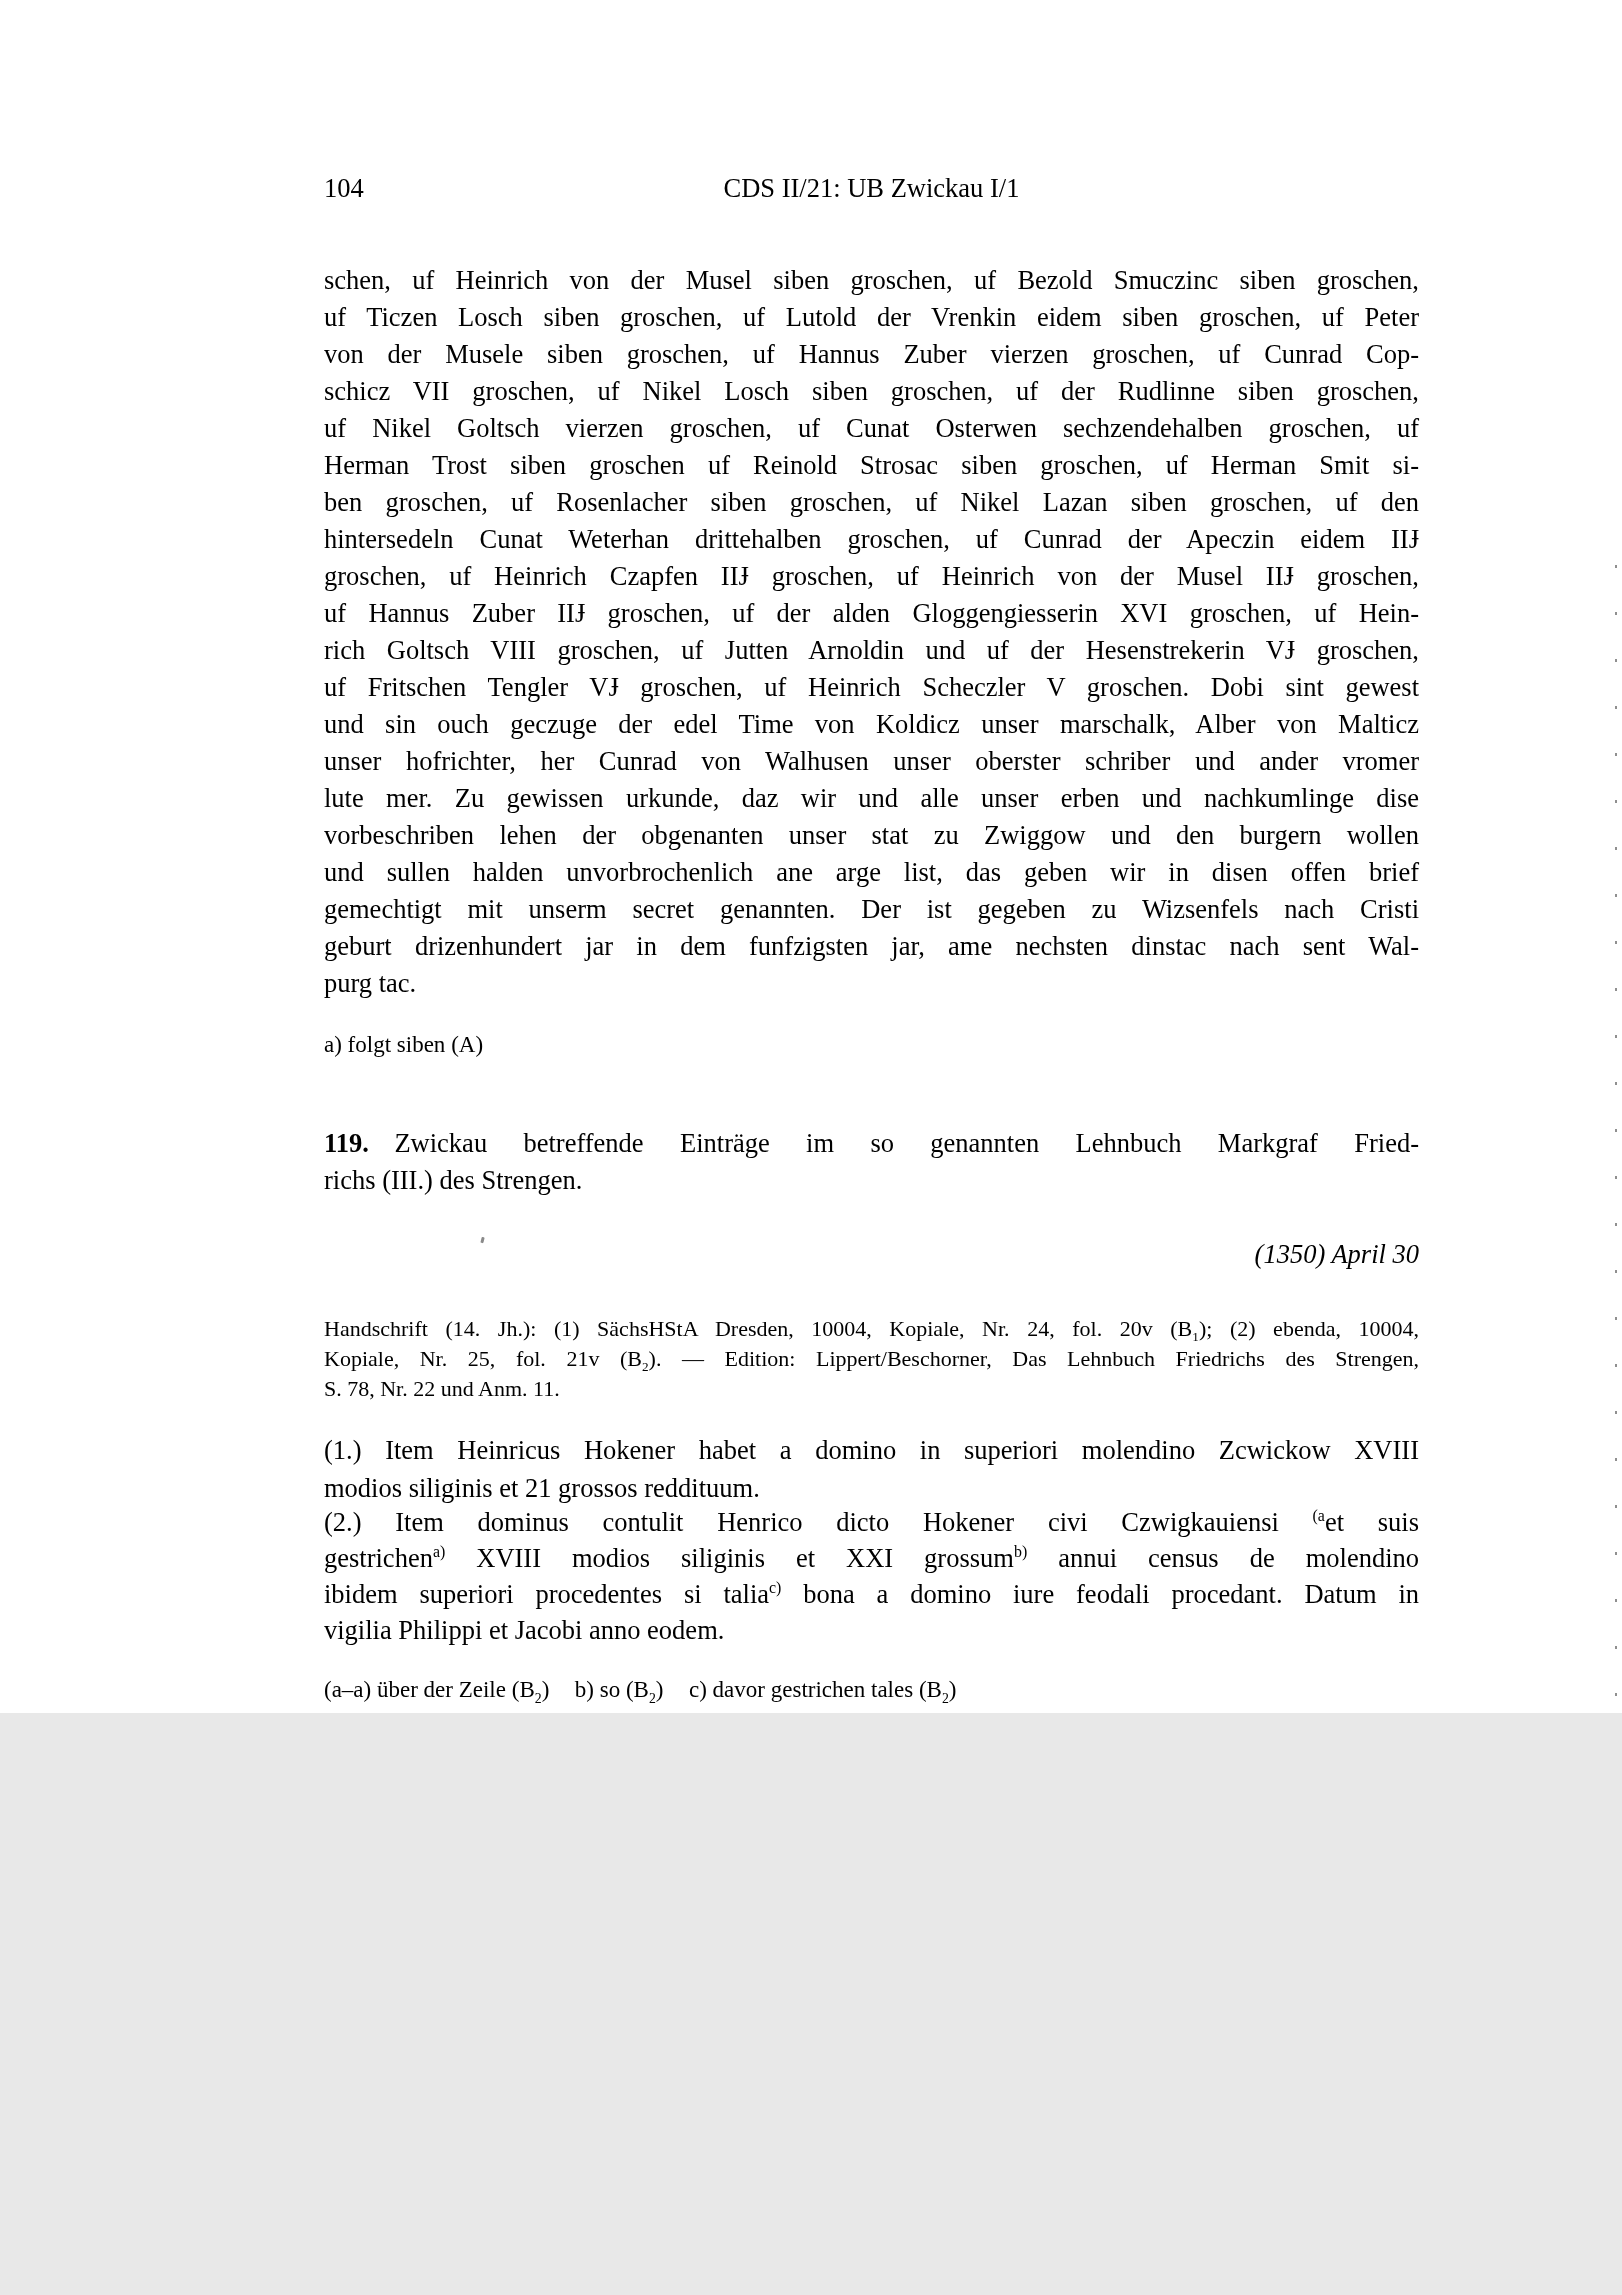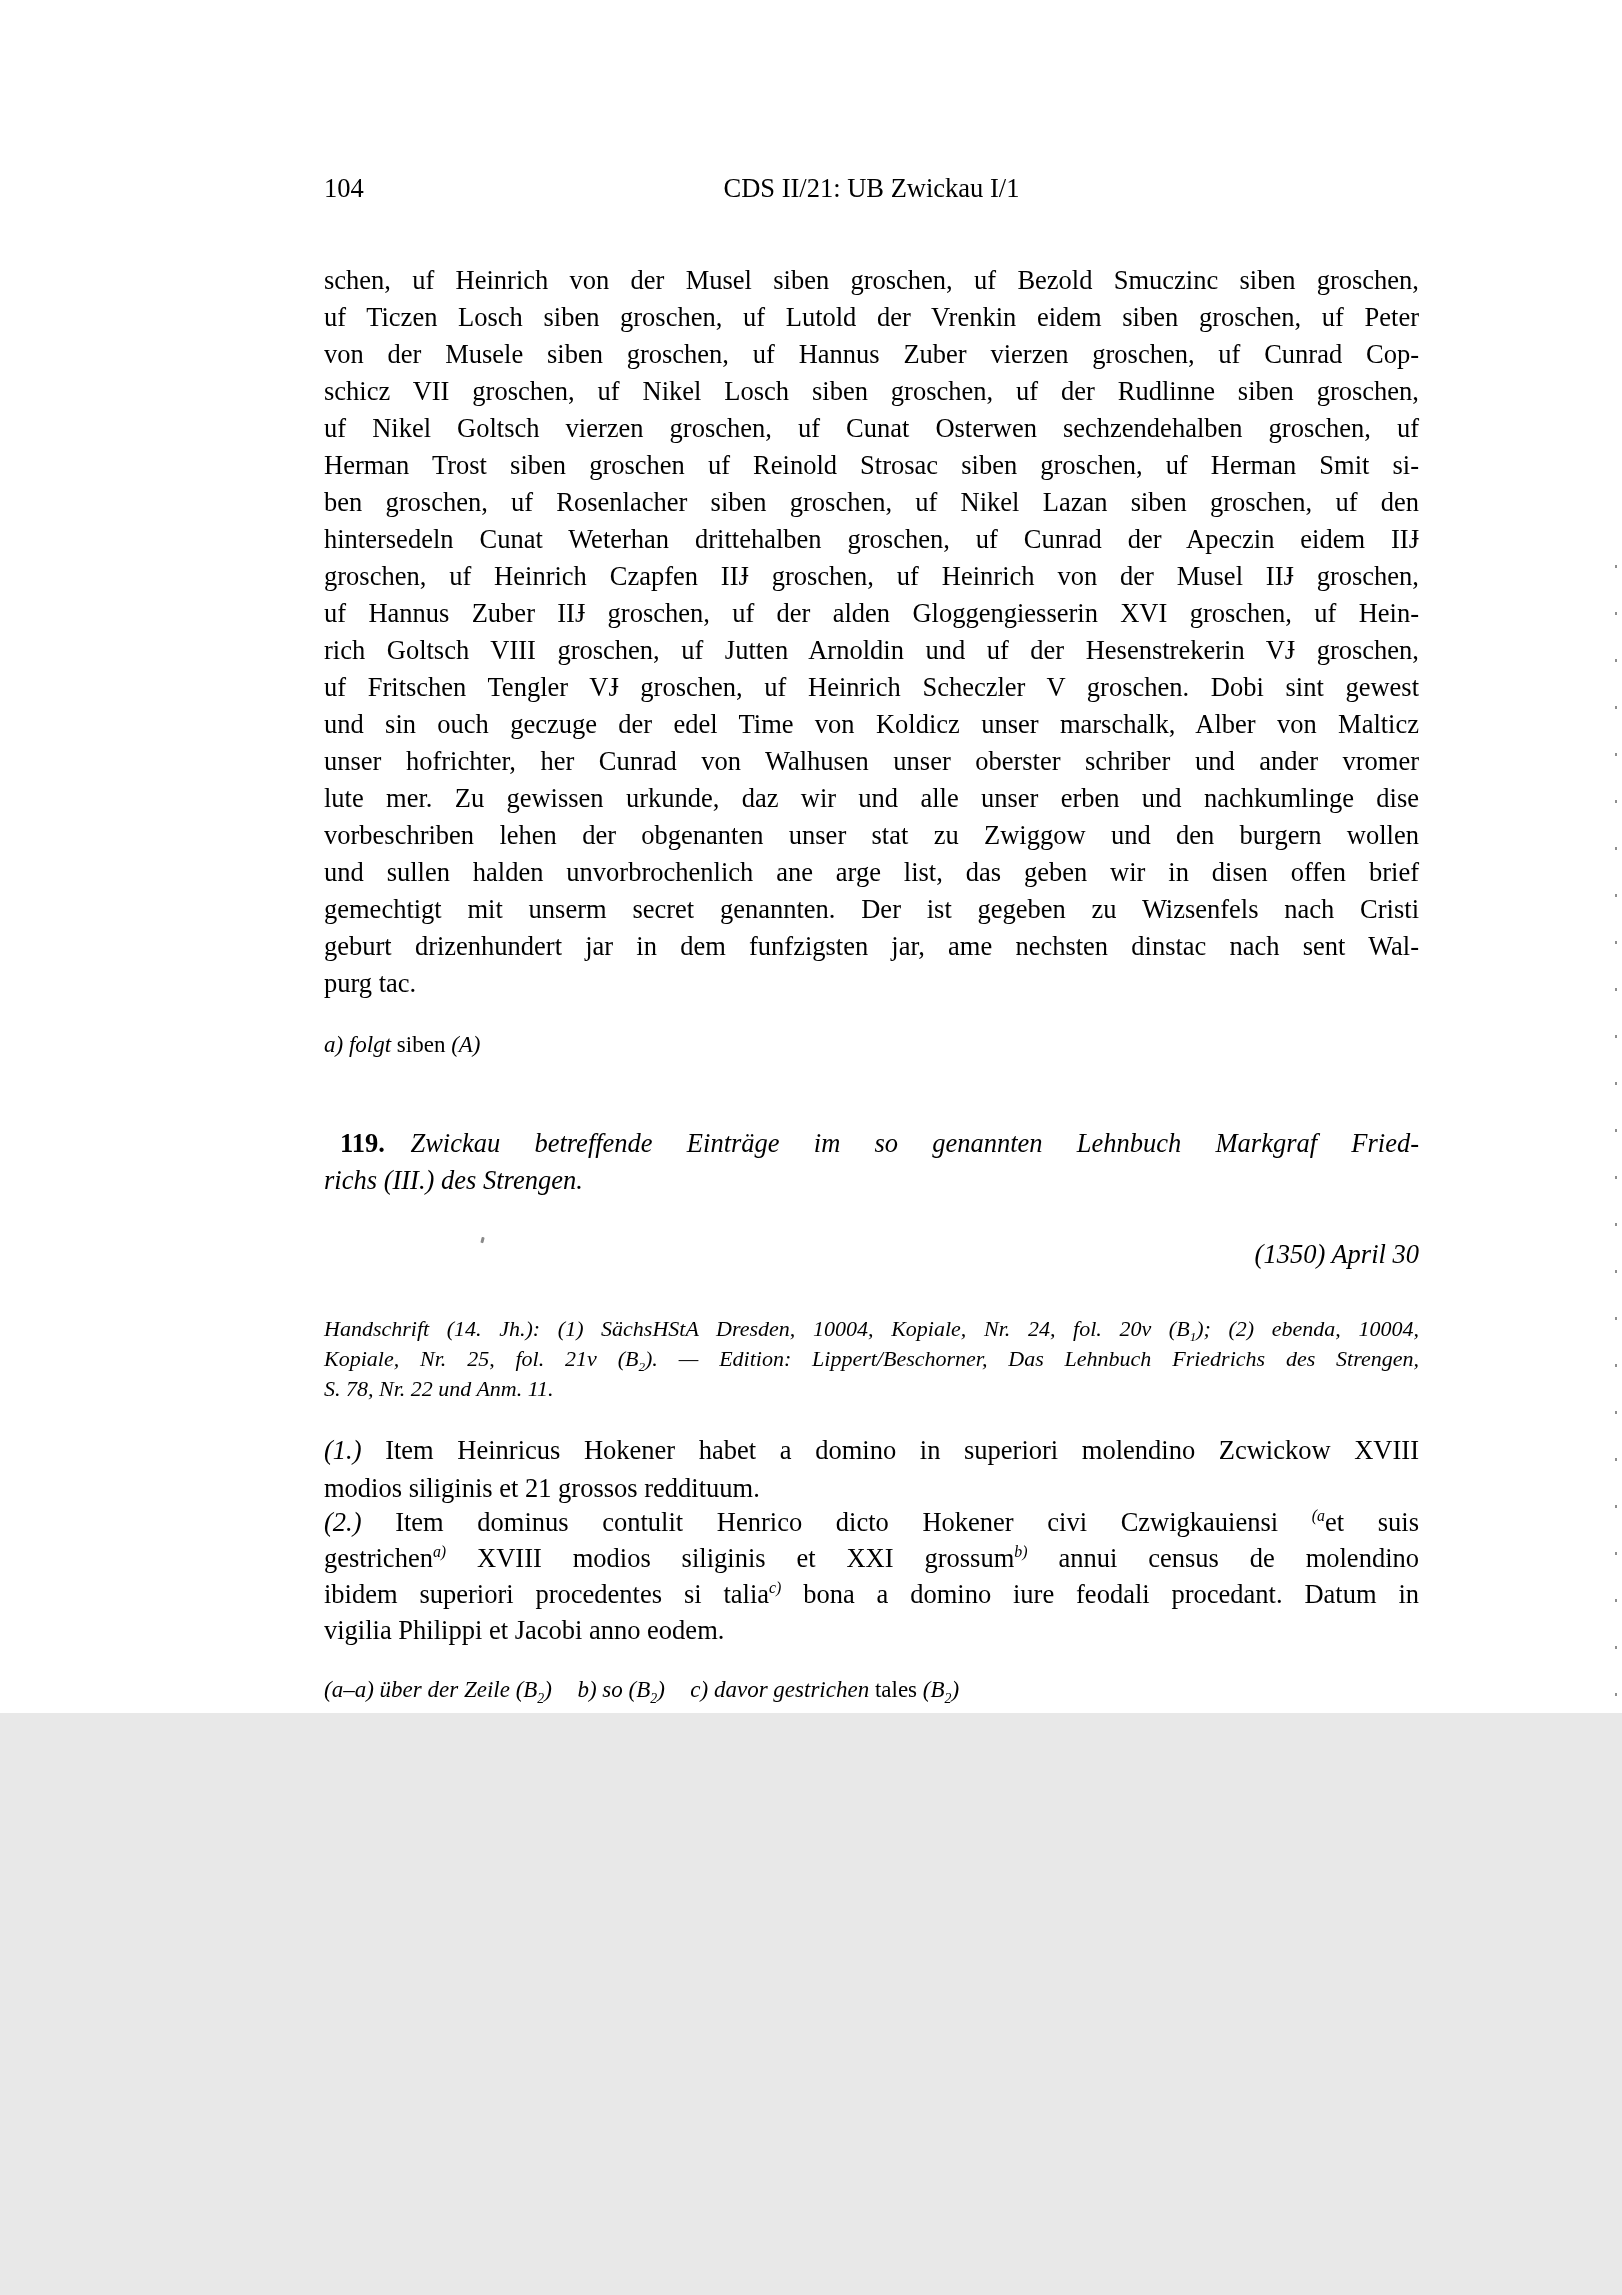--- a/index.html
+++ b/index.html
@@ -55,22 +55,22 @@
   }
   .latin2{
     left:324px; top:1504px; width:1095px;
     font-size:26.5px; line-height:36px;
   }
   
   .footnote2{
     left:324px; top:1675px; width:1095px;
     font-size:23px; line-height:29.5px;
   }
-  .seg-i{font-style:italic;}
-  .seg-b{font-weight:bold;margin-left:16px;}
+  .seg-i{}
+  .seg-b{font-weight:bold;}
   .seg-sup{vertical-align:super; font-size:60%; line-height:0;}
   .seg-sub{vertical-align:sub; font-size:60%; line-height:0;}
   .hgap{display:inline-block; width:25.5px;}
   
   .dotline{
     left:1615px; top:565px; width:1.5px; height:1227px;
     background:repeating-linear-gradient(to bottom,#6a6a6a 0 2.5px,transparent 2.5px 47px);
     opacity:.75;
   }
   .speck-a{left:481px; top:1237px; width:2.5px; height:6.4px; background:#8a8a8a; transform:rotate(14deg); border-radius:1px;}

